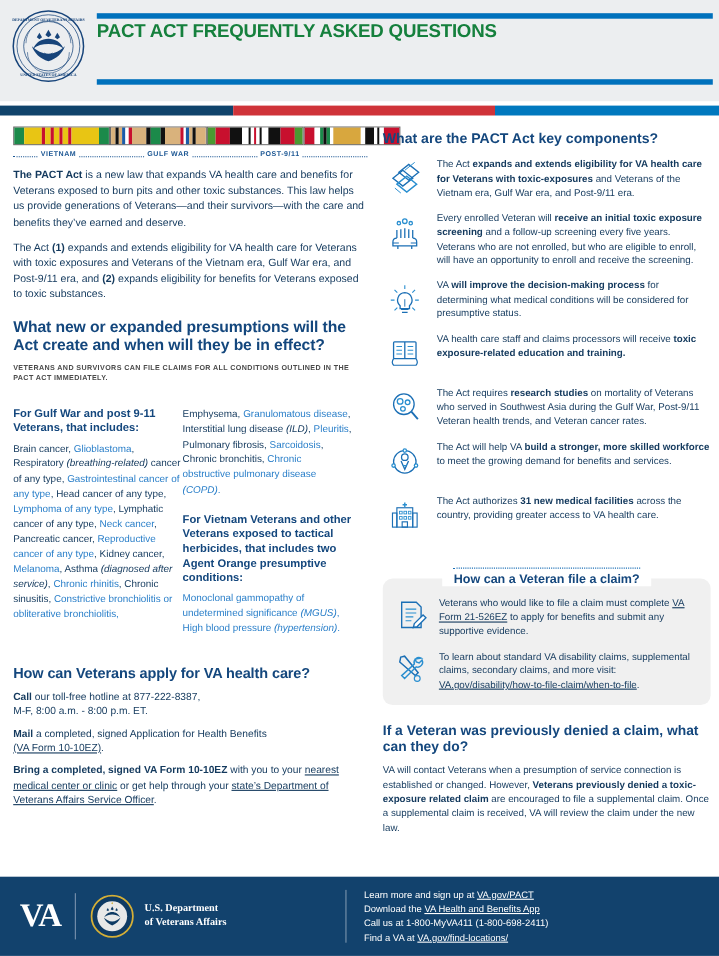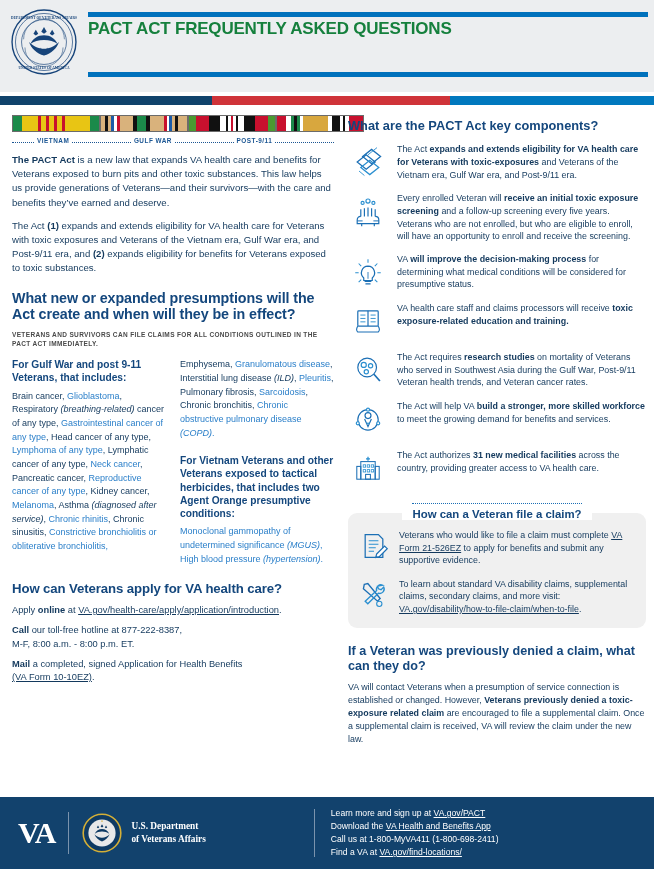--- a/index.html
+++ b/index.html
@@ -60,21 +60,21 @@
   h2.qh {
     font-size:14.3px; font-weight:bold; color:#14477d;
     line-height:1.16; margin-top:14px; letter-spacing:-0.1px;
   }
   .eyebrow {
     font-size:6.5px; font-weight:bold; color:#4a4a4a;
     letter-spacing:0.35px; line-height:1.5; margin-top:7px;
     text-transform:uppercase;
   }
 
-  .two-col { display:flex; gap:14px; margin-top:9px; }
+  .two-col { display:flex; margin-top:21px; }
   .two-col > div { width:154px; }
   .sub-h {
     font-size:10.2px; font-weight:bold; color:#14477d; line-height:1.3;
   }
   .cond {
     font-size:9px; line-height:1.52; color:#13395d; margin-top:5px;
   }
   .cond .lt { color:#2a7fc9; }
   .cond i { font-style:italic; }
   .cond .lt i { color:#2a7fc9; font-style:italic; }
@@ -93,21 +93,21 @@
   
   h2.rh {
     font-size:12.8px; font-weight:bold; color:#14477d; line-height:1.2;
   }
   .kc-item { display:flex; gap:9px; margin-top:9px; align-items:flex-start; }
   .kc-icon { width:40px; min-width:40px; height:40px; display:flex; align-items:center; justify-content:center; }
   .kc-text { font-size:8.9px; line-height:1.42; color:#13395d; padding-top:1px; }
   .kc-text b { font-weight:bold; }
 
   
-  .claim-wrap { position:relative; margin-top:13px; }
+  .claim-wrap { position:relative; margin-top:26px; }
   .claim-dots {
     width:170px; margin:0 auto; border-bottom:1.3px dotted #1b6fb5; height:3px;
   }
   .claim-title {
     text-align:center; font-size:11.4px; font-weight:bold; color:#14477d;
     margin-top:3px; position:relative; z-index:3;
     background:#ffffff; display:inline-block; padding:0 10px;
   }
   .claim-title-row { text-align:center; }
   .claim-card {
@@ -282,28 +282,28 @@
         <div class="cond" style="margin-top:0">
           <span>Emphysema, </span><span class="lt">Granulomatous disease</span><span>, Interstitial lung disease </span><i>(ILD)</i><span>, </span><span class="lt">Pleuritis</span><span>, Pulmonary fibrosis, </span><span class="lt">Sarcoidosis</span><span>, Chronic bronchitis, </span><span class="lt">Chronic obstructive pulmonary disease <i>(COPD)</i>.</span>
         </div>
         <div class="sub-h gap-top">For Vietnam Veterans and other Veterans exposed to tactical herbicides, that includes two Agent Orange presumptive conditions:</div>
         <div class="cond">
           <span class="lt">Monoclonal gammopathy of undetermined significance <i>(MGUS)</i>,</span><span class="lt"> High blood pressure <i>(hypertension)</i>.</span>
         </div>
       </div>
     </div>
 
-    <h2 class="qh2" style="margin-top:15px">How can Veterans apply for VA health care?</h2>
-
-    <p class="apply-p"><span>Apply </span><b>online</b><span> at </span><a class="lnk" href="#">VA.gov/health-care/apply/application/introduction</a>.</p>
+    <h2 class="qh2" style="margin-top:26px">How can Veterans apply for VA health care?</h2>
+
 
     <p class="apply-p"><b>Call</b><span> our toll-free hotline at 877-222-8387,</span><br><span>M-F, 8:00 a.m. - 8:00 p.m. ET.</span></p>
 
     <p class="apply-p"><b>Mail</b><span> a completed, signed Application for Health Benefits</span><br><a class="lnk" href="#">(VA Form 10-10EZ)</a>.</p>
 
+    <p class="apply-p"><b>Bring a completed, signed VA Form 10-10EZ</b><span> with you to your </span><a class="lnk" href="#">nearest medical center or clinic</a><span> or get help through your </span><a class="lnk" href="#">state’s Department of Veterans Affairs Service Officer</a>.</p>
 
   </div>
 
   <div class="col-right">
     <h2 class="rh">What are the PACT Act key components?</h2>
 
     <div class="kc-item">
       <div class="kc-icon">
         <svg viewBox="0 0 40 40" width="36" height="36" fill="none" stroke="#1b6fb5" stroke-width="1.4">
           <path d="M8 20 l10-8 10 8 -10 8z"></path>

